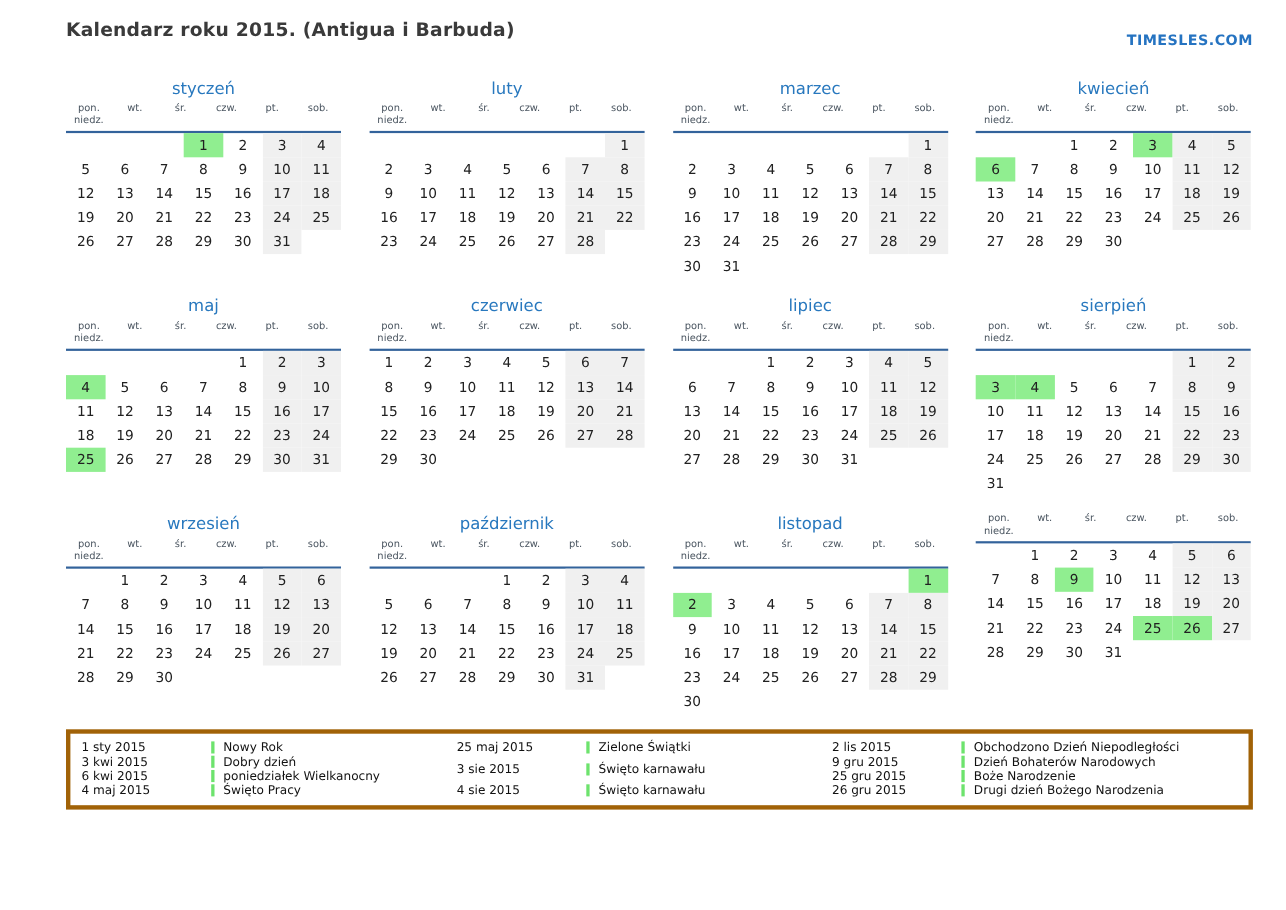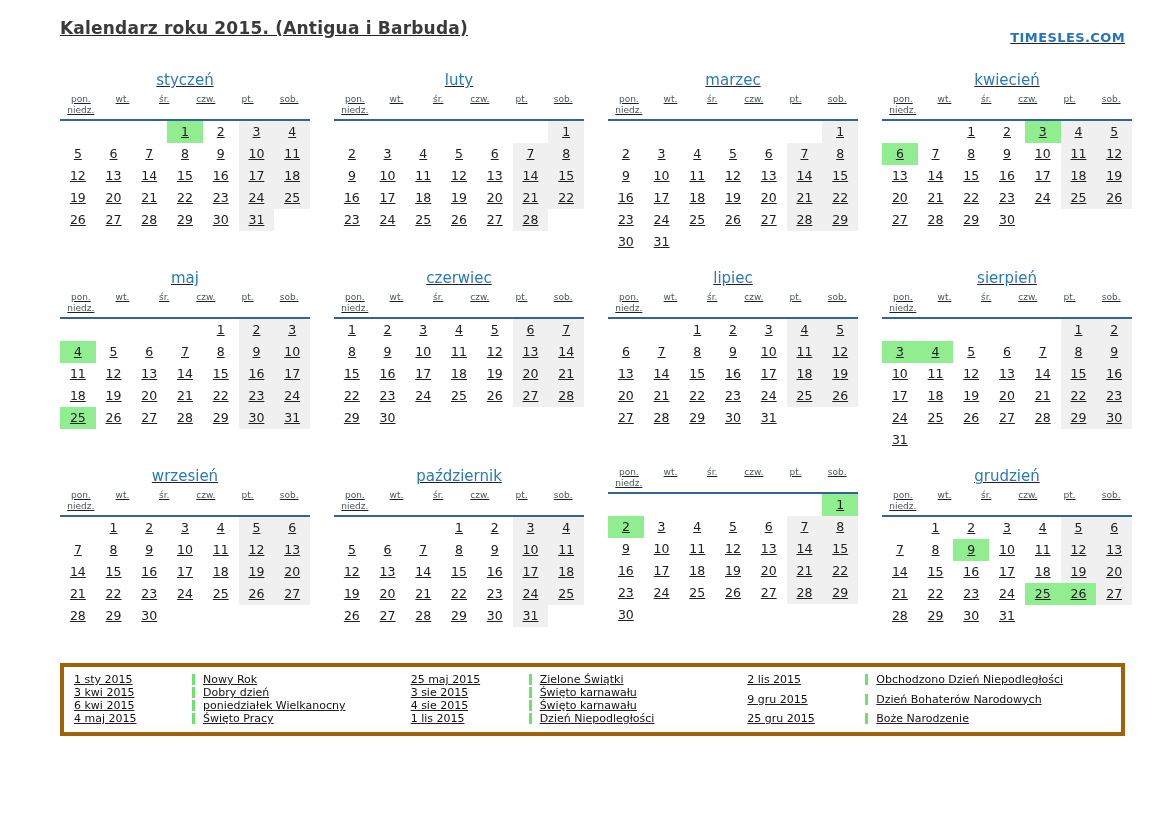--- a/index.html
+++ b/index.html
@@ -11,21 +11,21 @@
     --weekend-gray:#F0F0F0;
     --text-dark:#212121;
   }
   *{box-sizing:border-box;margin:0;padding:0;}
   html,body{background:#fff;}
   body{
     width:1169px;height:827px;position:relative;overflow:hidden;
     font-family:"DejaVu Sans","Liberation Sans",sans-serif;
     color:var(--text-dark);
   }
-  .page{padding:18px 44px 0 60px;text-decoration:underline;}
+  .page{padding:18px 30px 0 60px;}
   .topbar{display:flex;justify-content:space-between;align-items:flex-start;}
   .page-title{
     font-size:17px;font-weight:bold;color:#3A3A3A;letter-spacing:0.2px;
   }
   .brand{
     font-size:13px;font-weight:bold;color:var(--brand-blue);
     text-decoration:none;letter-spacing:0.4px;margin-top:12px;
   }
   .months{
     margin-top:26px;
@@ -583,20 +583,21 @@
           <div class="cell">26</div>
           <div class="cell">27</div>
           <div class="cell">28</div>
           <div class="cell">29</div>
           <div class="cell">30</div>
           <div class="cell weekend">31</div>
           <div class="cell"></div>
         </div>
       </div>
       <div class="month">
+        <div class="month-title">listopad</div>
         <div class="dow-row">
           <span class="dow">pon.</span>
           <span class="dow">wt.</span>
           <span class="dow">śr.</span>
           <span class="dow">czw.</span>
           <span class="dow">pt.</span>
           <span class="dow">sob.</span>
           <span class="dow">niedz.</span>
         </div>
         <div class="day-grid">
@@ -638,21 +639,20 @@
           <div class="cell">30</div>
           <div class="cell"></div>
           <div class="cell"></div>
           <div class="cell"></div>
           <div class="cell"></div>
           <div class="cell"></div>
           <div class="cell"></div>
         </div>
       </div>
       <div class="month">
-        <div class="month-title">grudzień</div>
         <div class="dow-row">
           <span class="dow">pon.</span>
           <span class="dow">wt.</span>
           <span class="dow">śr.</span>
           <span class="dow">czw.</span>
           <span class="dow">pt.</span>
           <span class="dow">sob.</span>
           <span class="dow">niedz.</span>
         </div>
         <div class="day-grid">
@@ -727,37 +727,37 @@
         <div class="legend-row">
           <span class="legend-date">3 sie 2015</span>
           <span class="legend-bar"></span>
           <span class="legend-name">Święto karnawału</span>
         </div>
         <div class="legend-row">
           <span class="legend-date">4 sie 2015</span>
           <span class="legend-bar"></span>
           <span class="legend-name">Święto karnawału</span>
         </div>
-        <div class="legend-row">
-          <span class="legend-date">1 lis 2015</span>
-          <span class="legend-bar"></span>
-          <span class="legend-name">Dzień Niepodległości</span>
-        </div>
       </div>
       <div class="legend-col">
         <div class="legend-row">
           <span class="legend-date">2 lis 2015</span>
           <span class="legend-bar"></span>
           <span class="legend-name">Obchodzono Dzień Niepodległości</span>
         </div>
         <div class="legend-row">
           <span class="legend-date">9 gru 2015</span>
           <span class="legend-bar"></span>
           <span class="legend-name">Dzień Bohaterów Narodowych</span>
         </div>
         <div class="legend-row">
           <span class="legend-date">25 gru 2015</span>
           <span class="legend-bar"></span>
           <span class="legend-name">Boże Narodzenie</span>
+        </div>
+        <div class="legend-row">
+          <span class="legend-date">26 gru 2015</span>
+          <span class="legend-bar"></span>
+          <span class="legend-name">Drugi dzień Bożego Narodzenia</span>
         </div>
       </div>
     </div>
 </div>
 
 </body></html>

